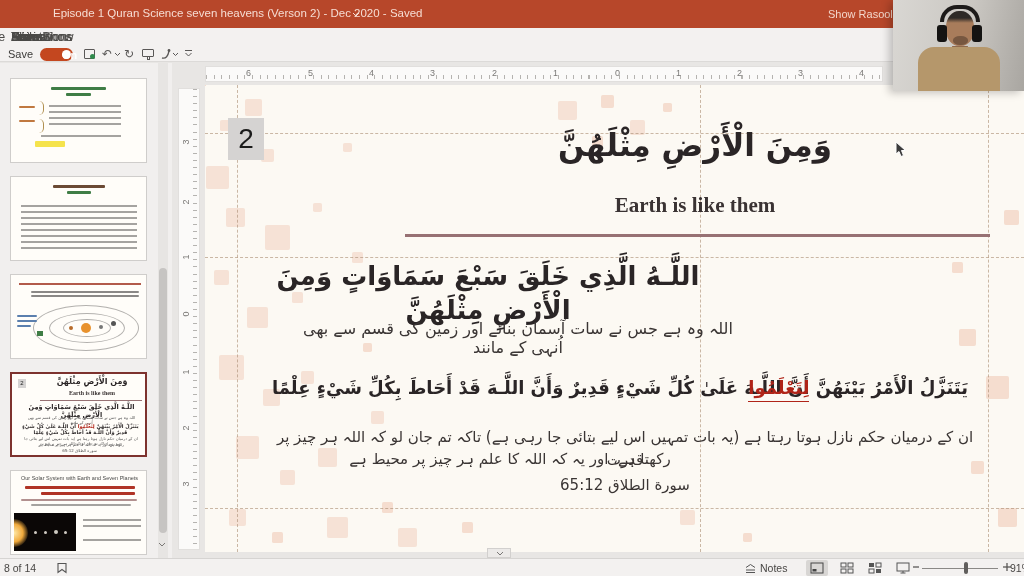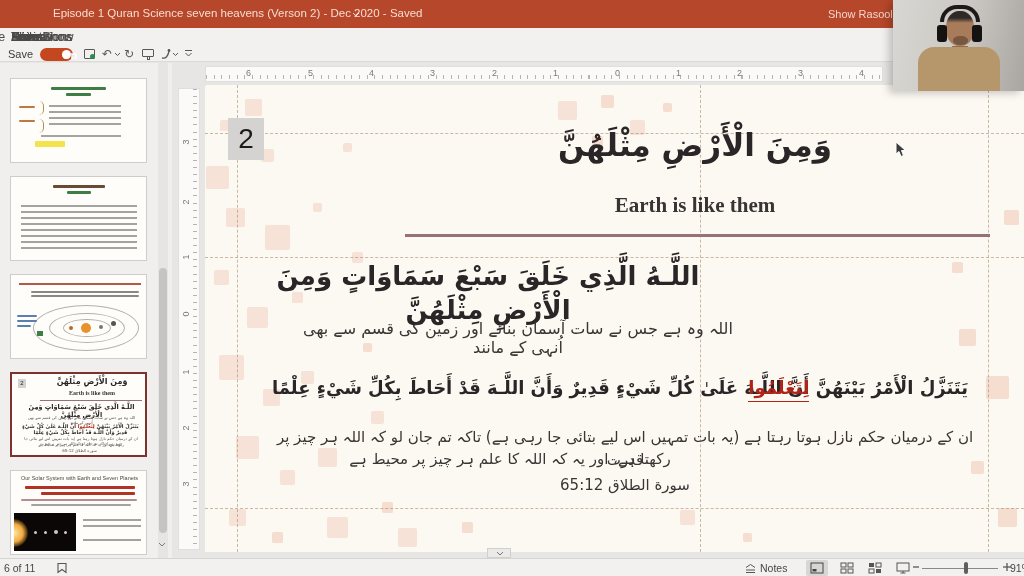--- a/index.html
+++ b/index.html
@@ -325,21 +325,21 @@
       </svg>
   </div>
 
   <div class="splitter">
     <svg width="9" height="6">
         <path d="M1 1l3 3 3-3" stroke="#7a7876" fill="none"></path>
       </svg>
   </div>
 
   <div class="statusbar">
-    <span class="sb-ind">6 of 11</span>
+    <span class="sb-ind">8 of 14</span>
     <svg class="sb-acc" width="12" height="12">
         <path d="M2 1.5h8v9l-4-3-4 3z" fill="none" stroke="#555" stroke-width="1.1"></path>
       </svg>
 
     <span class="sb-notes">
       <svg width="13" height="11">
           <path d="M2 4.5l4.5-3 4.5 3" fill="none" stroke="#555"></path>
           <line x1="2" y1="7" x2="11" y2="7" stroke="#555"></line>
           <line x1="2" y1="9.5" x2="11" y2="9.5" stroke="#555"></line>
         </svg>

